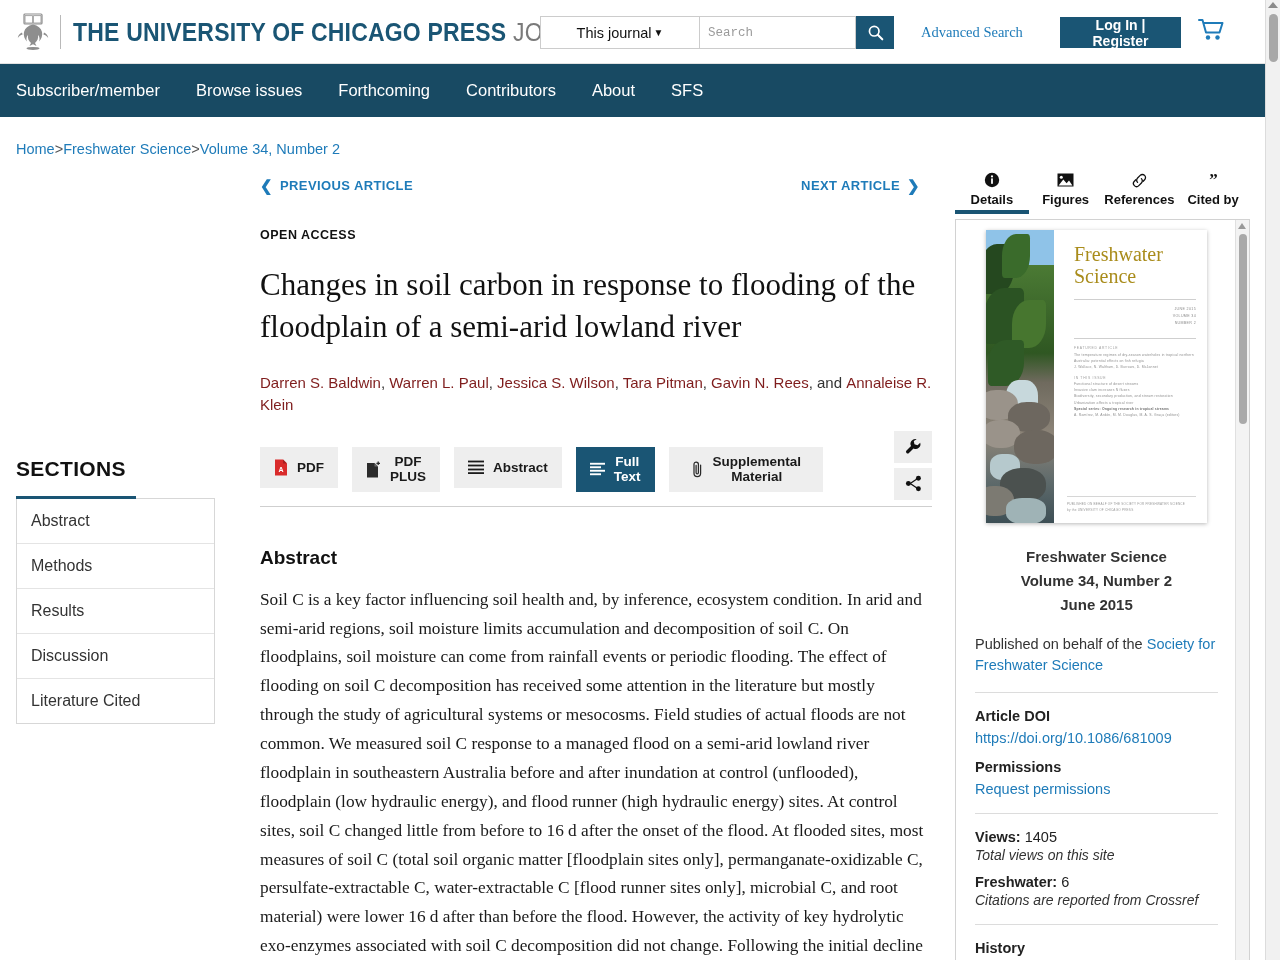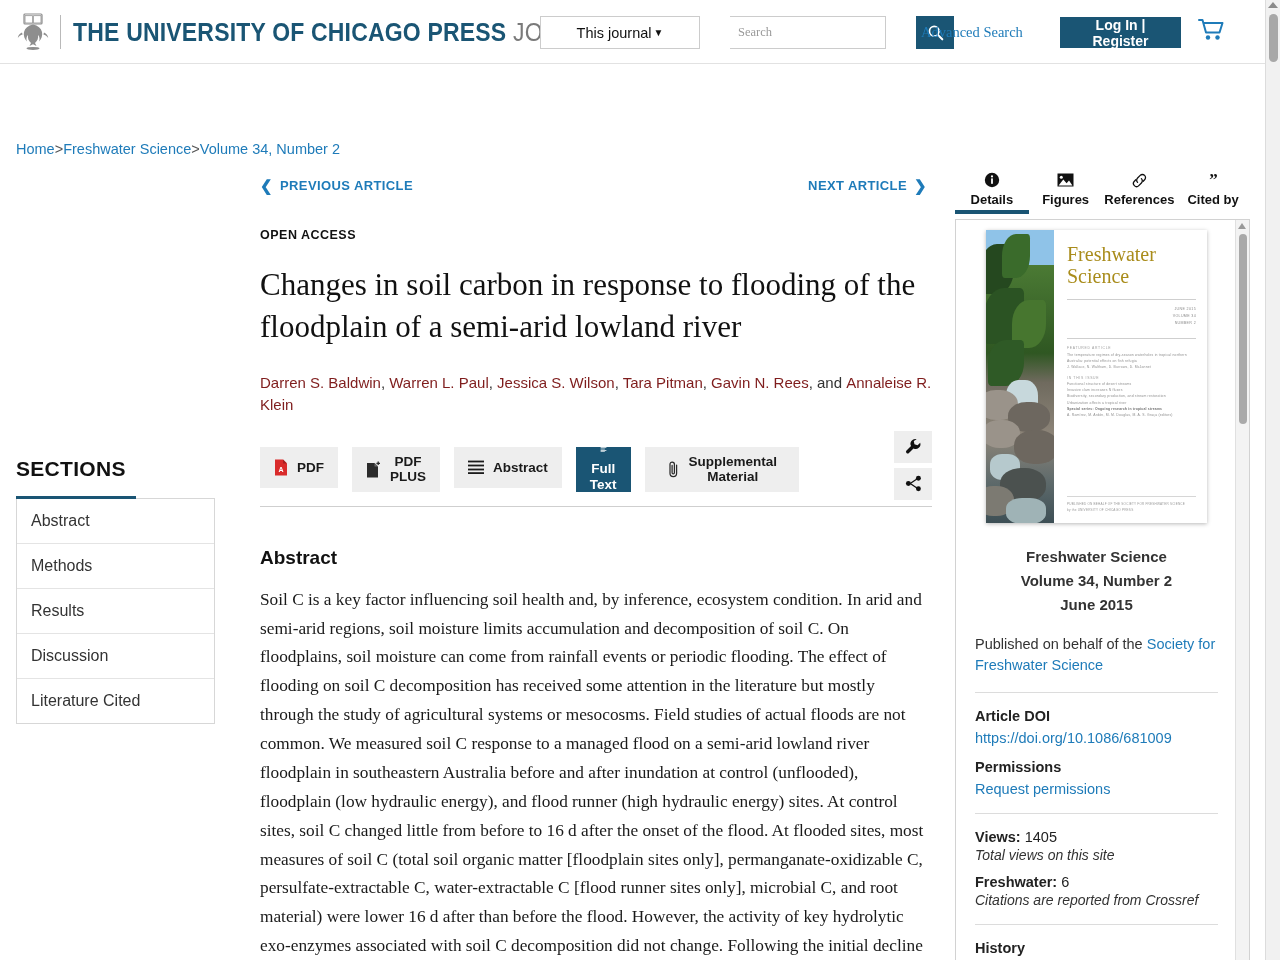--- a/index.html
+++ b/index.html
@@ -64,36 +64,36 @@
     font-weight: 700;
     white-space: nowrap;
     transform: scaleX(0.92);
     transform-origin: left center;
   }
   .brand-text .b1 { color: #1a5574; }
   .brand-text .b2 { color: #7a7a7a; font-weight: 400; }
 
   .searchwrap {
     position: absolute; left: 540px; top: 16px;
-    display: flex; align-items: stretch; height: 33px; gap: 30px;
+    display: flex; align-items: stretch; height: 33px;
   }
   .journal-select {
     display: flex; align-items: center; justify-content: center;
     gap: 2px;
     width: 160px; height: 33px;
     border: 1px solid #cccccc; background: #fff;
     font-size: 14.5px; color: #111;
     cursor: pointer;
   }
   .journal-select .chev { font-size: 10px; }
   .search-input {
     width: 156px; height: 33px;
     border: 1px solid #cccccc; border-left: none;
     padding: 12px 8px; font-size: 12.5px;
-    font-family: Liberation Serif, serif;
+    font-family: Liberation Mono, monospace;
     color: #333; outline: none;
   }
   .search-input::placeholder { color: #9a9a9a; }
   .search-btn {
     width: 38px; height: 33px;
     background: #1a5574; border: none;
     display: flex; align-items: center; justify-content: center;
     cursor: pointer;
   }
   .adv-search {
@@ -179,21 +179,21 @@
   .artnav {
     position: relative; height: 30px;
   }
   .prev-article, .next-article {
     position: absolute; top: 0;
     display: flex; align-items: center; gap: 7px;
     color: #1e7bb9; font-size: 13px; font-weight: 700;
     letter-spacing: 0.4px; cursor: pointer;
   }
   .prev-article { left: 0; }
-  .next-article { right: 5px; justify-content: center; }
+  .next-article { right: 12px; justify-content: center; }
   .chev-ico { font-size: 15px; line-height: 1; }
 
   .open-access {
     margin-top: 20px;
     font-size: 12.5px; font-weight: 700;
     letter-spacing: 0.5px; color: #111;
   }
   .art-title {
     margin-top: 22px;
     font-family: "Liberation Serif", serif;
@@ -215,21 +215,21 @@
   .abtn {
     background: #eeeeee; border: none;
     height: 41px; padding: 0 14px;
     display: flex; align-items: center; justify-content: center;
     gap: 9px; cursor: pointer;
     font-family: "Liberation Sans", sans-serif;
     font-size: 13.5px; font-weight: 700; color: #1a1a1a;
   }
   .abtn.two-line { height: 45px; }
   .abtn .lbl2 { line-height: 1.12; text-align: center; }
-  .abtn.active { background: #1a5574; color: #ffffff; flex-direction: column; }
+  .abtn.active { background: #1a5574; color: #ffffff; }
   .side-tools {
     position: absolute; right: 0; top: -16px;
     display: flex; flex-direction: column; gap: 5px;
   }
   .tool-btn {
     width: 38px; height: 32px; background: #eeeeee;
     display: flex; align-items: center; justify-content: center;
     cursor: pointer;
   }
   .divider-line {
@@ -306,21 +306,21 @@
   .cover-photo .leaf {
     position: absolute; background: #2f5a26; border-radius: 50% 10% 50% 10%;
   }
   .cover-photo .rock {
     position: absolute; background: #9a938a; border-radius: 45%;
   }
   .cover-photo .rock.dk { background: #6d675f; }
   .cover-photo .water {
     position: absolute; background: #a9bfc4; border-radius: 40%;
   }
-  .cover-right { flex: 1; padding: 13px 11px 0 13px; position: relative; }
+  .cover-right { flex: 1; padding: 13px 11px 0 20px; position: relative; }
   .cover-title {
     font-family: "Liberation Serif", serif;
     font-size: 20px; line-height: 1.12;
     color: #a98c1b; font-weight: 400;
   }
   .cover-rule { height: 1px; background: #cfcfcf; margin: 11px 0 6px; }
   .cover-issue {
     text-align: right; color: #8a8a8a;
     font-size: 3.6px; line-height: 2.0; letter-spacing: 0.35px;
   }
@@ -427,20 +427,28 @@
 
     <div class="cart">
       <svg width="26" height="24" viewBox="0 0 26 24">
         <path d="M1 2 L4.5 2 L8 14.5 L21.5 14.5 L24.5 5 L6 5" fill="none" stroke="#1e7bb9" stroke-width="2" stroke-linecap="round" stroke-linejoin="round"></path>
         <circle cx="10" cy="19.5" r="2.2" fill="#1e7bb9"></circle>
         <circle cx="19.5" cy="19.5" r="2.2" fill="#1e7bb9"></circle>
       </svg>
     </div>
   </div>
 
+  <div class="navbar">
+    <div class="nav-item">Subscriber/member</div>
+    <div class="nav-item">Browse issues</div>
+    <div class="nav-item">Forthcoming</div>
+    <div class="nav-item">Contributors</div>
+    <div class="nav-item">About</div>
+    <div class="nav-item">SFS</div>
+  </div>
 
   <div class="breadcrumb">
     <a>Home</a>
     <span class="sep">&gt;</span>
     <a>Freshwater Science</a>
     <span class="sep">&gt;</span>
     <a>Volume 34, Number 2</a>
   </div>
 
   <div class="sections-panel">

